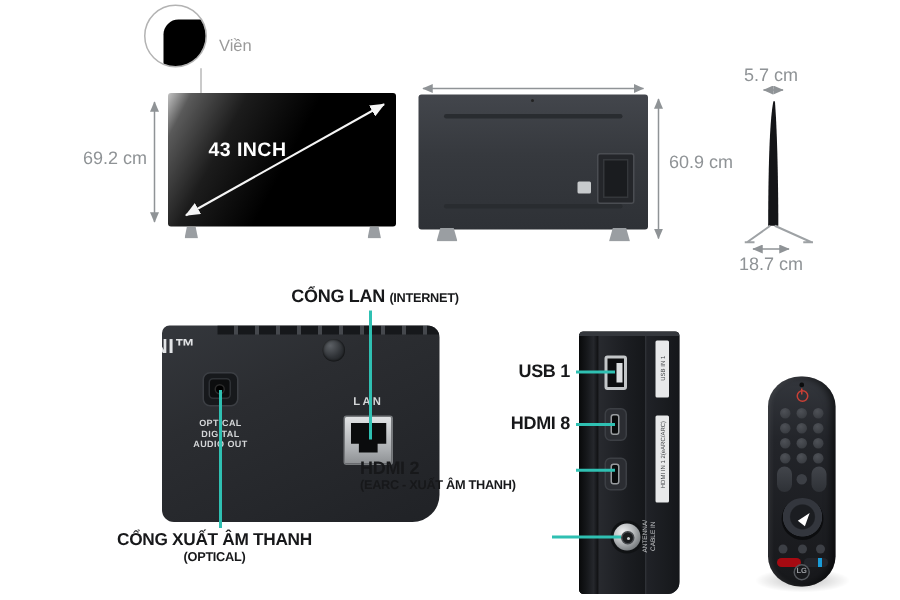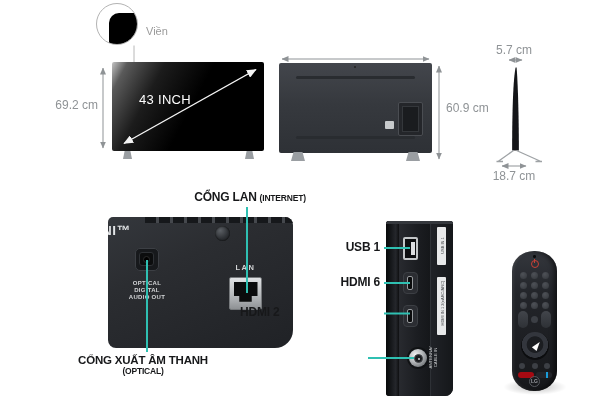--- a/index.html
+++ b/index.html
@@ -95,21 +95,21 @@
   #sticker-usb{top:6px;height:38px;} #sticker-hdmi{top:56px;height:58px;}
   .sticker span{position:absolute;left:-15px;top:16px;width:40px;text-align:center;font-size:4px;
                 color:#44474a;transform:rotate(-90deg);white-space:nowrap;}
   #sticker-hdmi span{top:26px;}
   #antenna-text{position:absolute;left:26px;top:131px;width:42px;height:11px;text-align:center;
                 font-size:4.3px;line-height:5.2px;color:#c6c8ca;transform:rotate(-90deg);}
 
   
   #viền-label{left:146px;top:25px;font-size:11px;color:#9a9a9a;}
   #front-height{left:38px;top:99px;width:60px;text-align:right;}
-  #front-diag{left:139px;top:93px;color:#fff;font-weight:normal;font-size:13px;letter-spacing:.3px;}
+  #front-diag{left:139px;top:93px;color:#fff;font-weight:bold;font-size:13px;letter-spacing:.3px;}
   #back-width{left:305px;top:44px;width:102px;text-align:center;}
   #back-height{left:446px;top:102px;}
   #side-depth{left:487px;top:44px;width:54px;text-align:center;}
   #side-base{left:486px;top:170px;width:56px;text-align:center;}
   #lan-callout{left:170px;top:191px;width:160px;text-align:center;font-size:12px;}
   #optical-callout{left:58px;top:354px;width:170px;text-align:center;font-size:11.5px;}
   #usb-callout{left:280px;top:241px;width:100px;text-align:right;}
   #hdmi1-callout{left:280px;top:276px;width:100px;text-align:right;}
   #hdmi2-callout{left:240px;top:306px;width:140px;}
   #antenna-callout{left:275px;top:344px;width:110px;text-align:center;font-size:11px;line-height:10.5px;}
@@ -226,23 +226,24 @@
   </div>
 
   <div id="lan-callout" class="lbl callout">
     <span>CỔNG LAN</span><span class="sub-inline">(INTERNET)</span>
   </div>
   <div id="optical-callout" class="lbl callout">
     <span>CỔNG XUẤT ÂM THANH</span>
     <span class="sub">(OPTICAL)</span>
   </div>
   <div id="usb-callout" class="lbl callout">USB 1</div>
-  <div id="hdmi1-callout" class="lbl callout">HDMI 6</div>
+  <div id="hdmi1-callout" class="lbl callout">HDMI 8</div>
   <div id="hdmi2-callout" class="lbl callout">
     <span>HDMI 2</span>
+    <span class="sub">(EARC - XUẤT ÂM THANH)</span>
   </div>
 
   <div id="remote-shadow" class="abs"></div>
   <div id="remote" class="abs">
     <div id="r-mic"></div>
     <div id="r-power"></div>
     <div id="r-nums">
       <div class="r-btn"></div>
         <div class="r-btn"></div>
         <div class="r-btn"></div>

